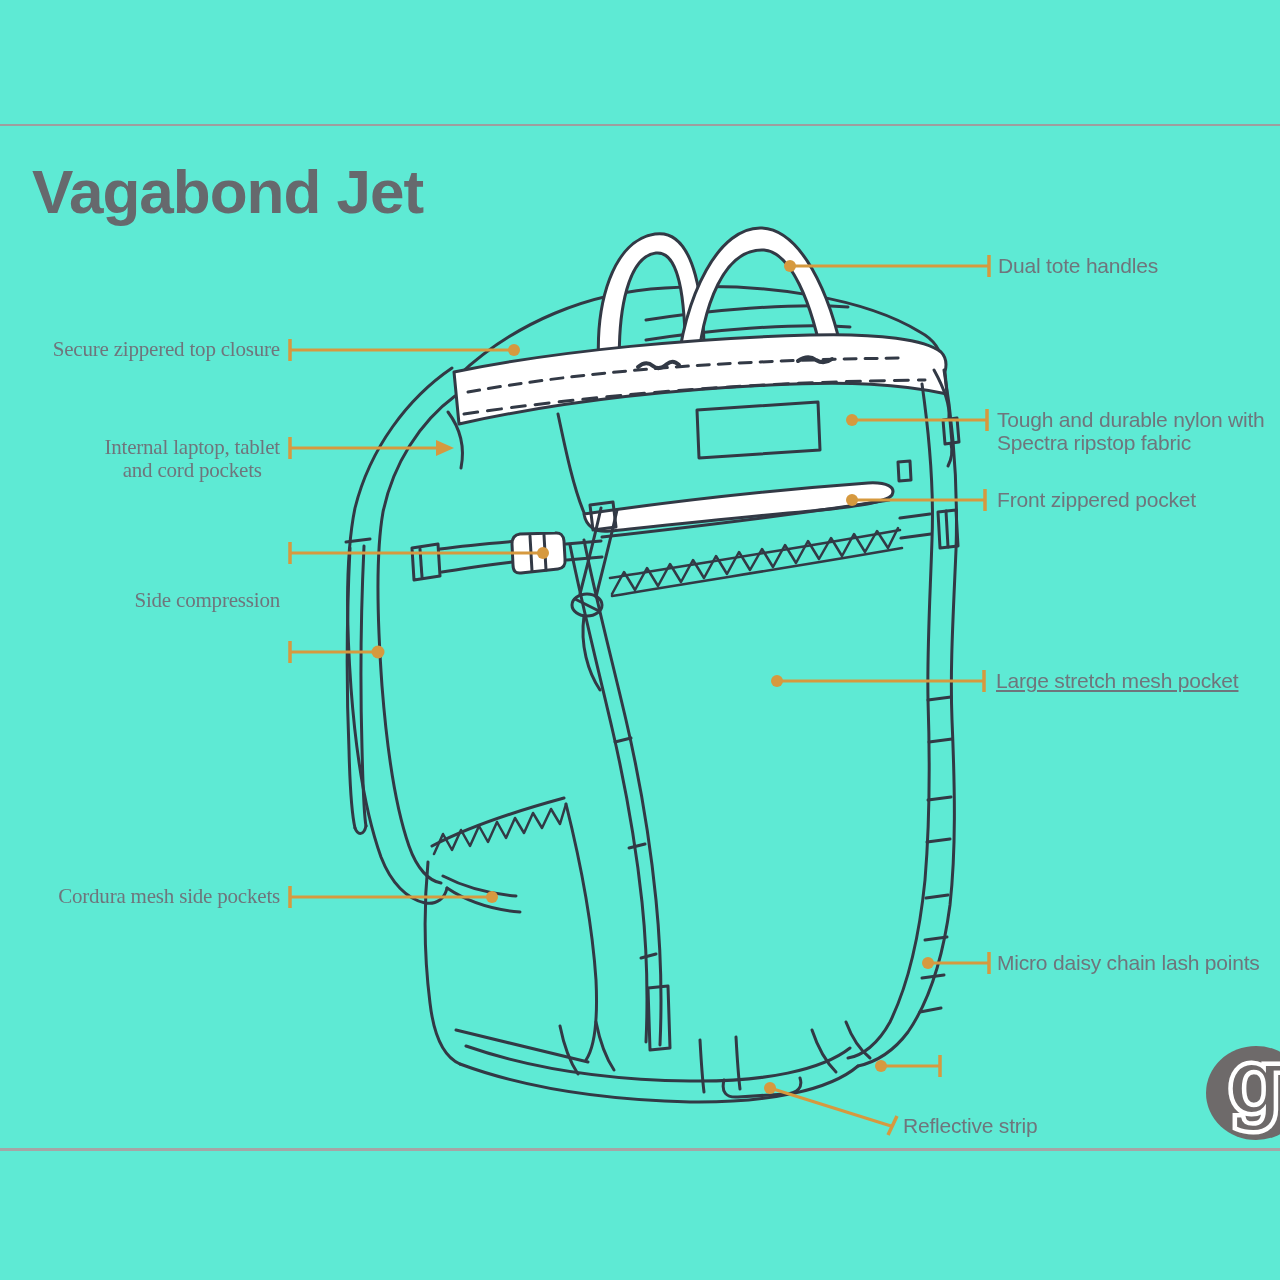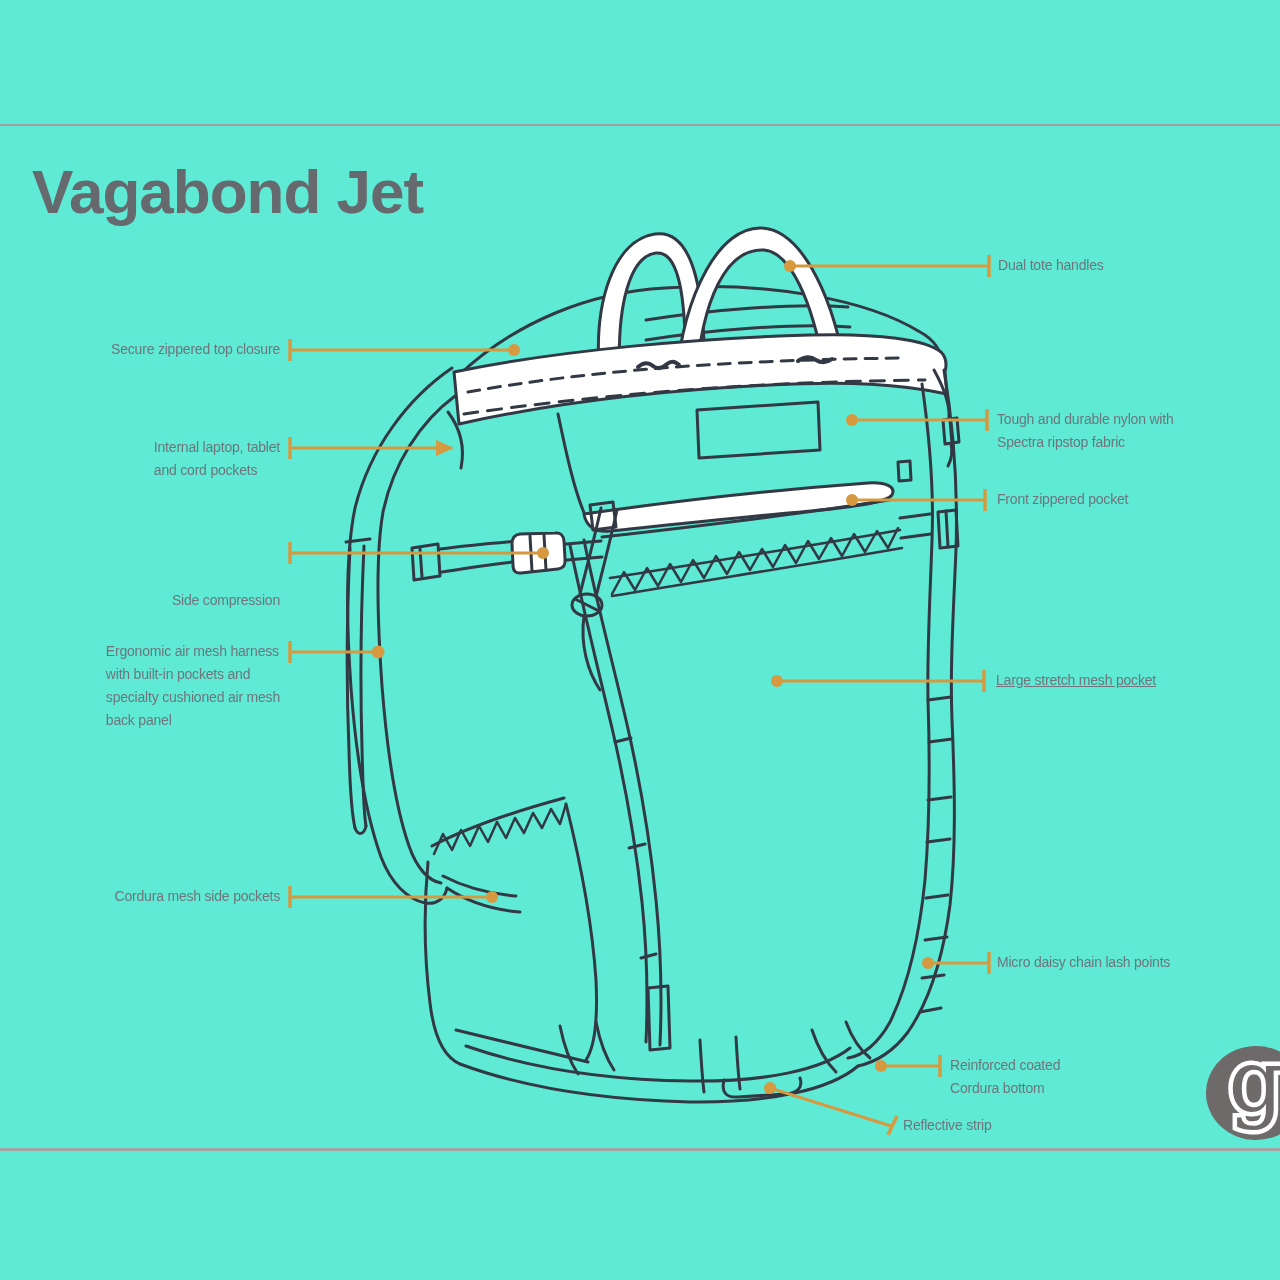--- a/index.html
+++ b/index.html
@@ -9,24 +9,24 @@
   }
   .divider{position:absolute;left:0;width:1280px;background:#9e9e9e;}
   .divider.top{top:124px;height:2px;}
   .divider.bottom{top:1148px;height:3px;background:#a5a5a5;}
   .page-title{
     position:absolute;left:32px;top:156px;margin:0;
     font-size:62px;font-weight:700;letter-spacing:-1px;color:#66696d;
   }
   .art{position:absolute;left:0;top:0;}
   .callout{
-    position:absolute;font-size:14px;line-height:23px;color:#6f757c;
+    position:absolute;font-size:21px;line-height:23px;color:#6f757c;
     white-space:pre-line;letter-spacing:-0.2px;
   }
-  .callout.left-side{text-align:left;}
+  .callout.left-side{text-align:center;font-family:Liberation Serif, serif;}
   .c0{left:998px;top:254px;}
   .c1{right:1000px;top:338px;}
   .c2{left:997px;top:408px;}
   .c3{right:1000px;top:436px;}
   .c4{left:997px;top:488px;}
   .c5{right:1000px;top:541px;margin-top:48px;}
   .c6{right:1000px;top:640px;}
   .c7{left:996px;top:669px;text-decoration:underline;}
   .c8{right:1000px;top:885px;}
   .c9{left:997px;top:951px;}
@@ -246,29 +246,23 @@
   </svg>
 
   <div class="callout c0">Dual tote handles</div>
   <div class="callout left-side c1">Secure zippered top closure</div>
   <div class="callout left-side c3">Internal laptop, tablet
 and cord pockets</div>
   <div class="callout c2">Tough and durable nylon with
 Spectra ripstop fabric</div>
   <div class="callout c4">Front zippered pocket</div>
   <div class="callout left-side c5">Side compression</div>
-  <div class="callout left-side c6">Ergonomic air mesh harness
-with built-in pockets and
-specialty cushioned air mesh
-back panel</div>
   <div class="callout c7">Large stretch mesh pocket</div>
   <div class="callout left-side c8">Cordura mesh side pockets</div>
   <div class="callout c9">Micro daisy chain lash points</div>
-  <div class="callout c10">Reinforced coated
-Cordura bottom</div>
   <div class="callout c11">Reflective strip</div>
 
   <div class="logo">
     <span class="g-outline">g</span>
     <span class="g-fill">g</span>
   </div>
 
   <div class="divider bottom"></div>
 </div>
 

